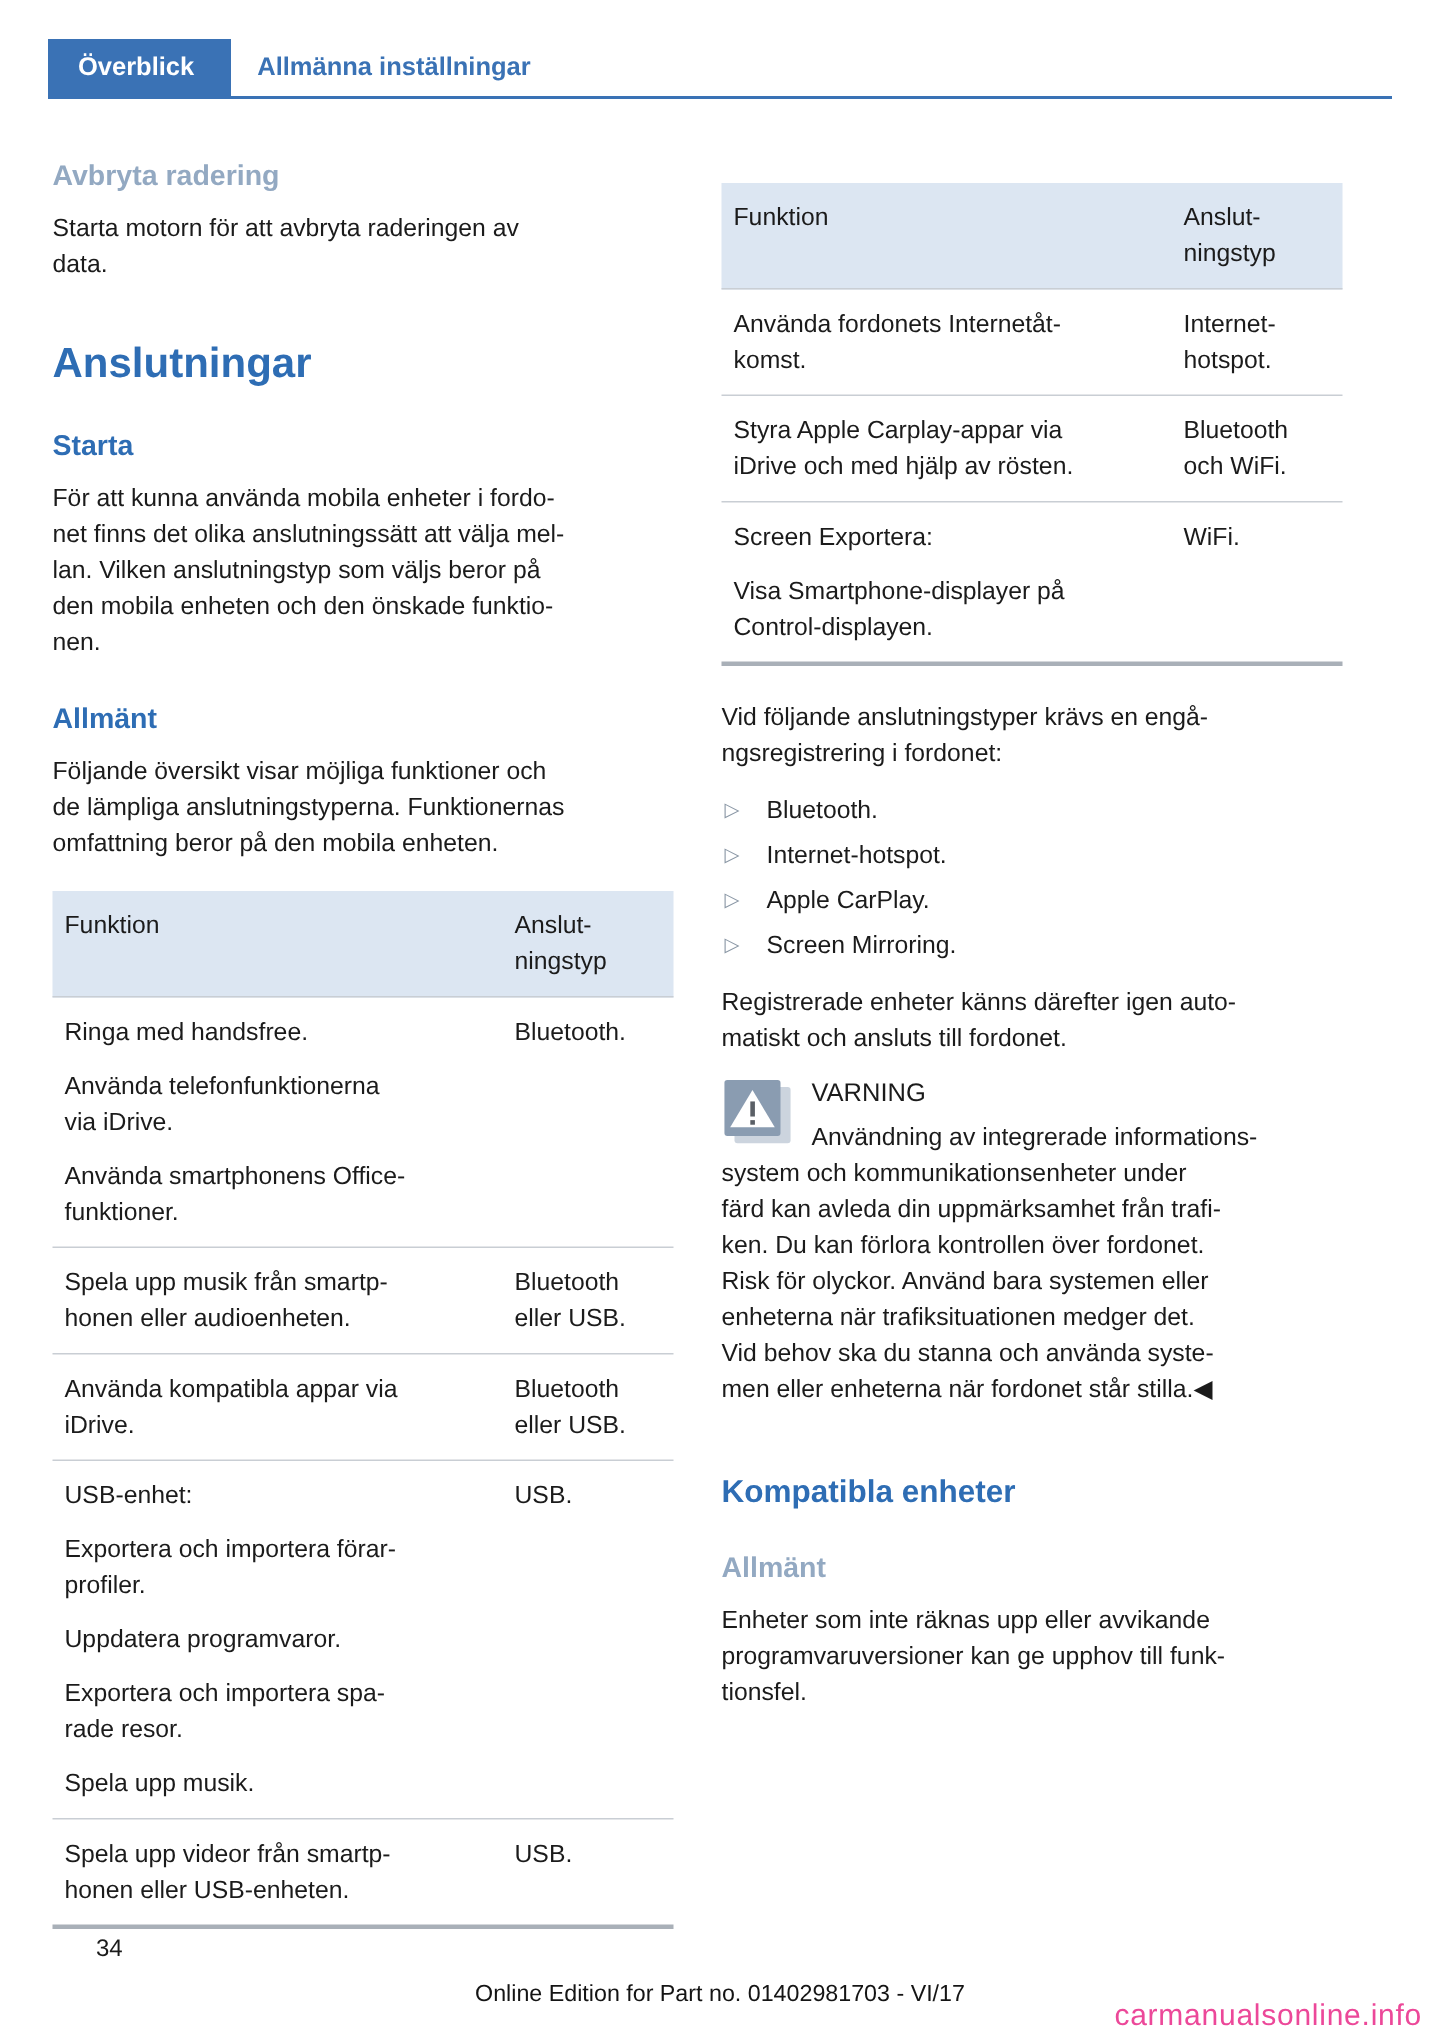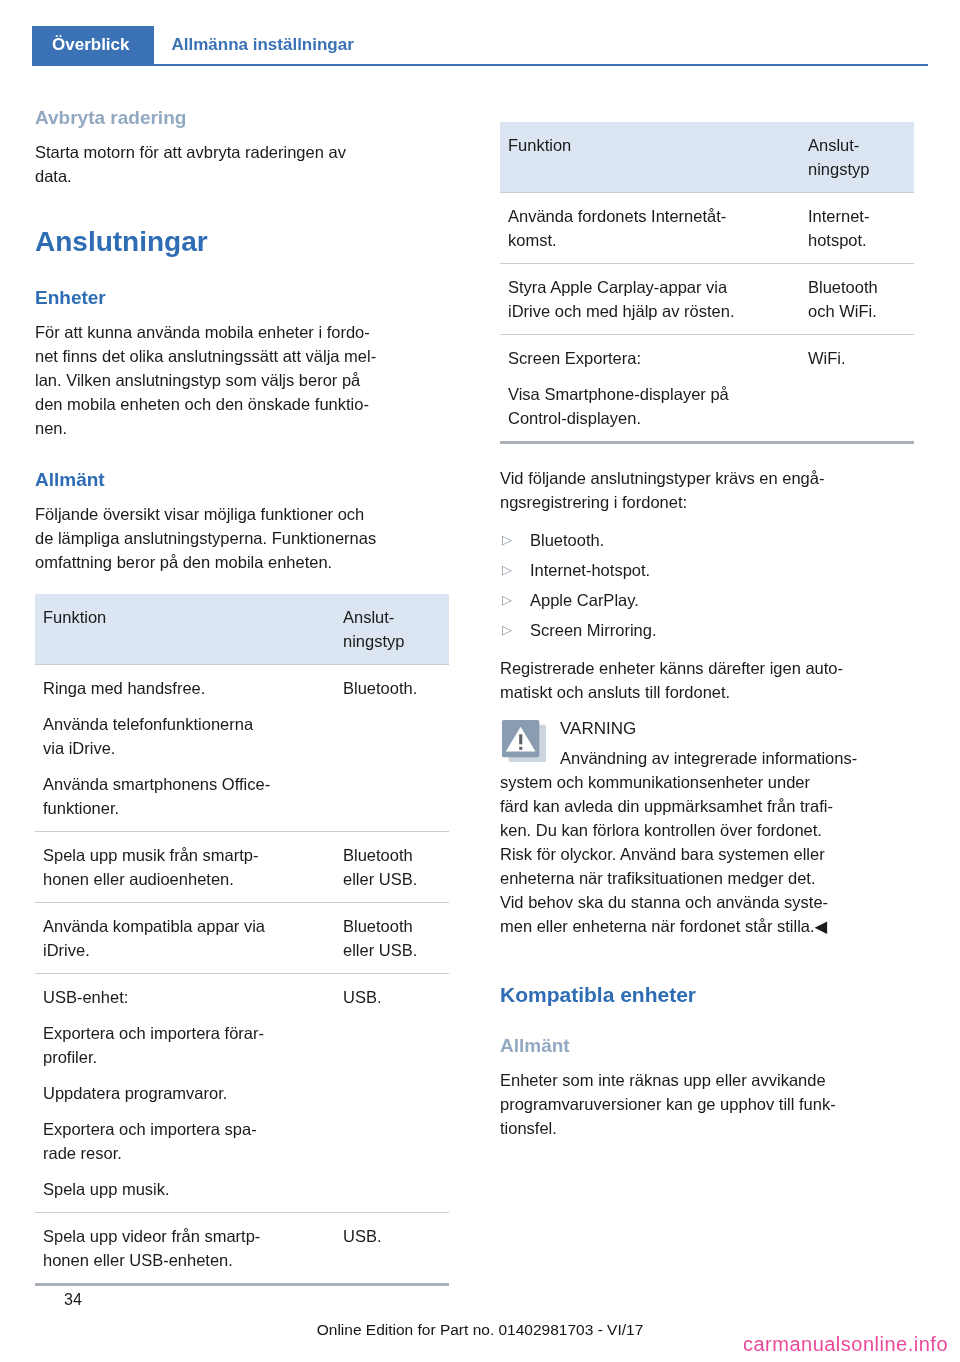--- a/index.html
+++ b/index.html
@@ -14,21 +14,21 @@
     width:960px;height:1362px;position:relative;overflow:hidden;
     background:#ffffff;color:#1b1b1b;
     font-family:Liberation Sans, sans-serif;
     font-size:16.5px;line-height:24px;
   }
   
   .header{margin:26px 32px 0 32px;display:flex;align-items:stretch;border-bottom:2px solid var(--accent);}
   .header-tab{background:var(--accent);color:#fff;font-weight:bold;font-size:17px;line-height:20px;padding:9px 24px 9px 20px;}
   .header-section{color:var(--accent);font-weight:bold;font-size:17px;line-height:20px;padding:9px 18px;}
   
-  .cols{display:flex;gap:51px;padding:40px 65px 0 35px;}
+  .cols{display:flex;gap:32px;padding:40px 65px 0 35px;}
   .col{width:414px;flex:0 0 414px;}
   
   .t{margin:0 0 12px 0;white-space:pre-line;}
   .h-light{color:var(--light-heading);font-size:19px;font-weight:bold;margin:0 0 10px 0;line-height:24px;}
   .h-big{color:var(--heading-blue);font-size:28px;font-weight:bold;margin:38px 0 22px 0;line-height:32px;}
   .h-sub{color:var(--heading-blue);font-size:19px;font-weight:bold;margin:28px 0 10px 0;line-height:24px;}
   .h-mid{color:var(--heading-blue);font-size:21px;font-weight:bold;margin:32px 0 14px 0;line-height:26px;}
   .h-light2{color:var(--light-heading);font-size:19px;font-weight:bold;margin:26px 0 10px 0;line-height:24px;}
   
   .tbl{margin-top:20px;border-bottom:3px solid #a9b0b8;}
@@ -67,21 +67,21 @@
 
   <div class="cols">
 
     <div class="col">
       <div class="h-light">Avbryta radering</div>
       <p class="t">Starta motorn för att avbryta raderingen av
 data.</p>
 
       <div class="h-big">Anslutningar</div>
 
-      <div class="h-sub">Enheter</div>
+      <div class="h-sub">Starta</div>
       <p class="t">För att kunna använda mobila enheter i fordo-
 net finns det olika anslutningssätt att välja mel-
 lan. Vilken anslutningstyp som väljs beror på
 den mobila enheten och den önskade funktio-
 nen.</p>
 
       <div class="h-sub">Allmänt</div>
       <p class="t">Följande översikt visar möjliga funktioner och
 de lämpliga anslutningstyperna. Funktionernas
 omfattning beror på den mobila enheten.</p>

